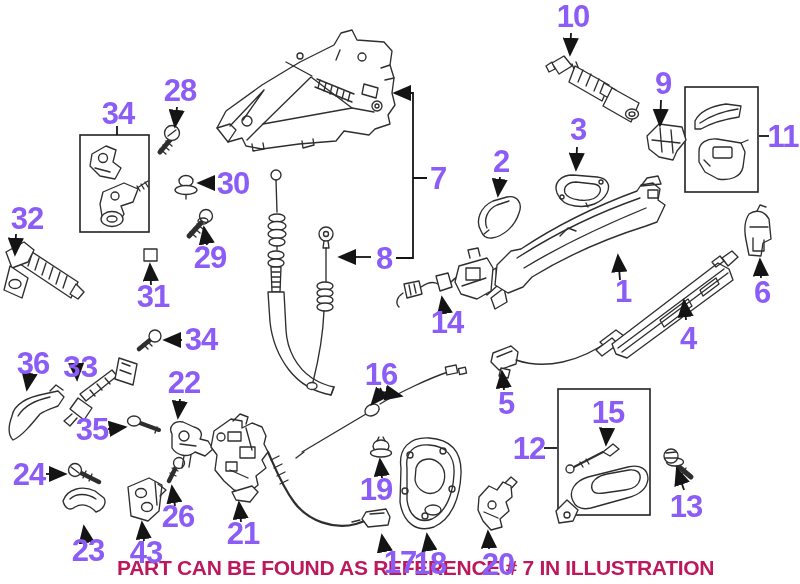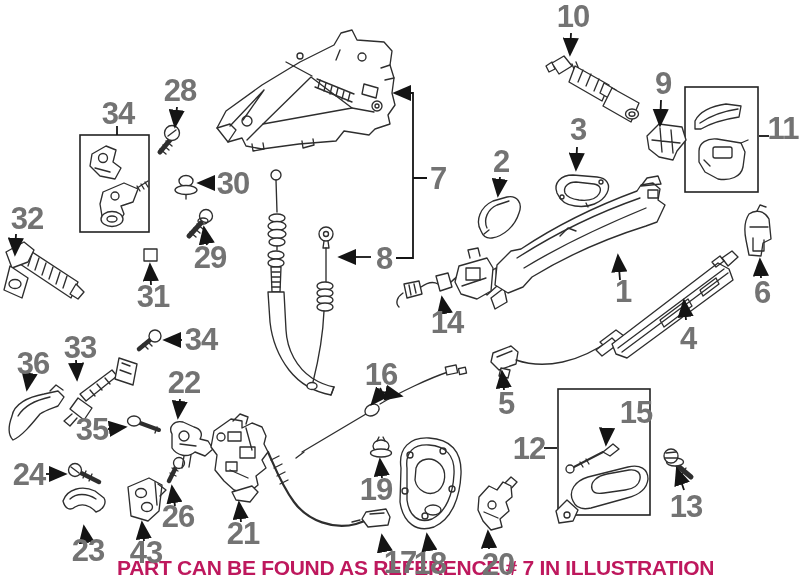--- a/index.html
+++ b/index.html
@@ -1,20 +1,20 @@
 <!DOCTYPE html>
 <html><head>
 <meta charset="utf-8">
 <style>
   html,body{margin:0;padding:0;background:#ffffff;}
   #stage{position:relative;width:800px;height:584px;background:#ffffff;overflow:hidden;
          font-family:"Liberation Sans",sans-serif;}
   #art{position:absolute;left:0;top:0;}
   .callout{position:absolute;transform:translate(-50%,-50%);
-           font:700 31px "Liberation Sans",sans-serif;color:#737373;
+           font:700 31px "Liberation Sans",sans-serif;color:#8b5cf6;
            letter-spacing:-1px;white-space:nowrap;z-index:3;line-height:1;}
   #notice{position:absolute;left:117px;top:556px;z-index:2;
           font:700 21px "Liberation Sans",sans-serif;color:#cc1f1f;
           letter-spacing:-0.3px;white-space:nowrap;}
 </style>
 </head>
 <body>
 
 <div id="stage">
   <svg id="art" width="800" height="584" viewBox="0 0 800 584">
@@ -382,39 +382,39 @@
 <div class="callout" style="left: 623px; top: 291px;">1</div>
     <div class="callout" style="left: 501px; top: 161px;">2</div>
     <div class="callout" style="left: 578px; top: 129px;">3</div>
     <div class="callout" style="left: 688px; top: 338px;">4</div>
     <div class="callout" style="left: 506px; top: 403px;">5</div>
     <div class="callout" style="left: 762px; top: 292px;">6</div>
     <div class="callout" style="left: 438px; top: 178px;">7</div>
     <div class="callout" style="left: 384px; top: 258px;">8</div>
     <div class="callout" style="left: 663px; top: 83px;">9</div>
     <div class="callout" style="left: 573px; top: 16px;">10</div>
-    <div class="callout" style="left: 783px; top: 128px;">11</div>
+    <div class="callout" style="left: 783px; top: 136px;">11</div>
     <div class="callout" style="left: 529px; top: 448px;">12</div>
     <div class="callout" style="left: 686px; top: 506px; text-align: center;">13</div>
     <div class="callout" style="left: 447px; top: 322px;">14</div>
-    <div class="callout" style="left: 608px; top: 412px; margin-left: 28px;">15</div>
+    <div class="callout" style="left: 608px; top: 412px;">15</div>
     <div class="callout" style="left: 381px; top: 374px;">16</div>
     <div class="callout" style="left: 400px; top: 562px;">17</div>
     <div class="callout" style="left: 430px; top: 563px;">18</div>
     <div class="callout" style="left: 376px; top: 489px;">19</div>
     <div class="callout" style="left: 490px; top: 564px; margin-left: 8px;">20</div>
     <div class="callout" style="left: 243px; top: 533px;">21</div>
     <div class="callout" style="left: 184px; top: 382px;">22</div>
     <div class="callout" style="left: 88px; top: 550px;">23</div>
     <div class="callout" style="left: 29px; top: 474px;">24</div>
     <div class="callout" style="left: 146px; top: 552px;">43</div>
     <div class="callout" style="left: 178px; top: 516px;">26</div>
     <div class="callout" style="left: 118px; top: 113px;">34</div>
     <div class="callout" style="left: 180px; top: 90px;">28</div>
     <div class="callout" style="left: 210px; top: 257px;">29</div>
     <div class="callout" style="left: 233px; top: 183px;">30</div>
     <div class="callout" style="left: 153px; top: 296px;">31</div>
     <div class="callout" style="left: 27px; top: 218px;">32</div>
-    <div class="callout" style="left: 80px; top: 347px;">33</div>
+    <div class="callout" style="left: 80px; top: 368px; font-family: Liberation Mono, monospace;">33</div>
     <div class="callout" style="left: 201px; top: 339px;">34</div>
     <div class="callout" style="left: 92px; top: 429px;">35</div>
     <div class="callout" style="left: 33px; top: 363px;">36</div>
   </div>
 
 </body></html>

